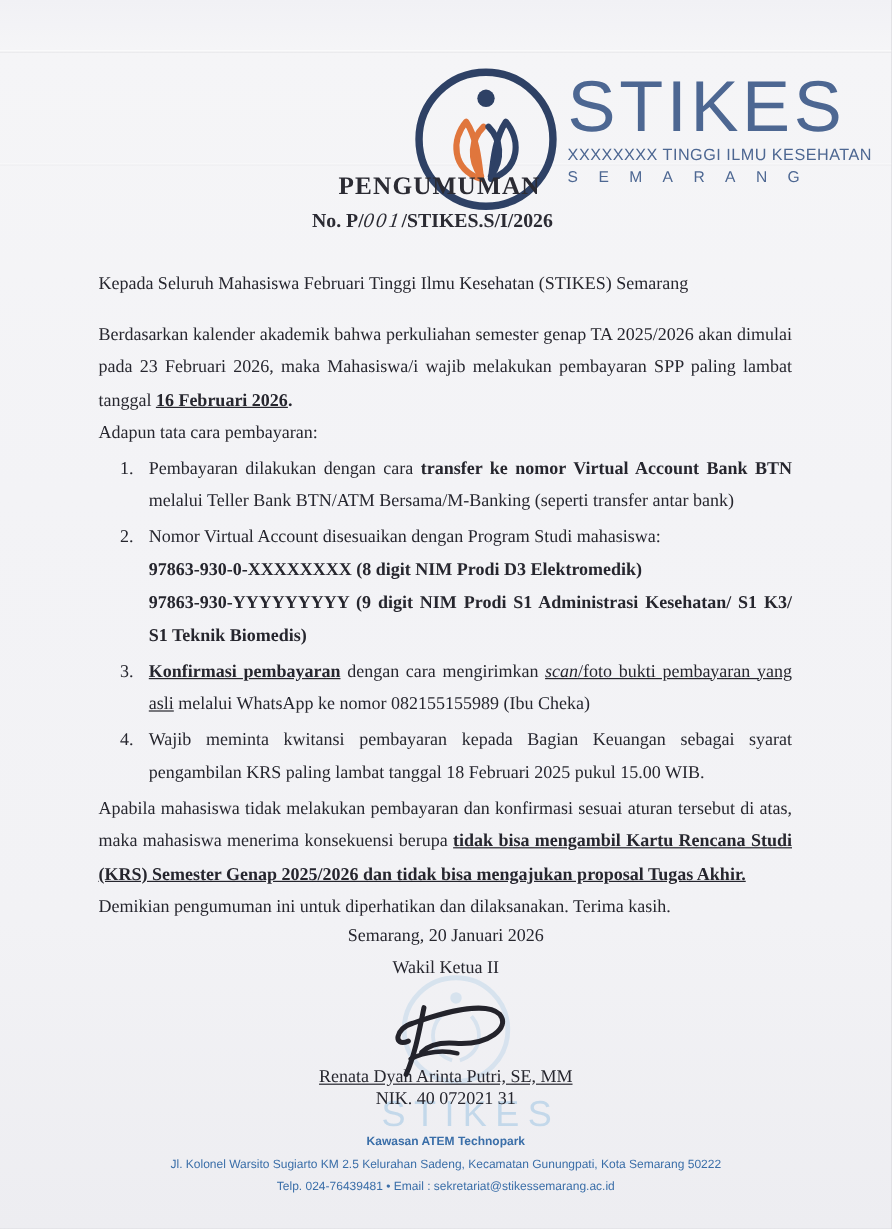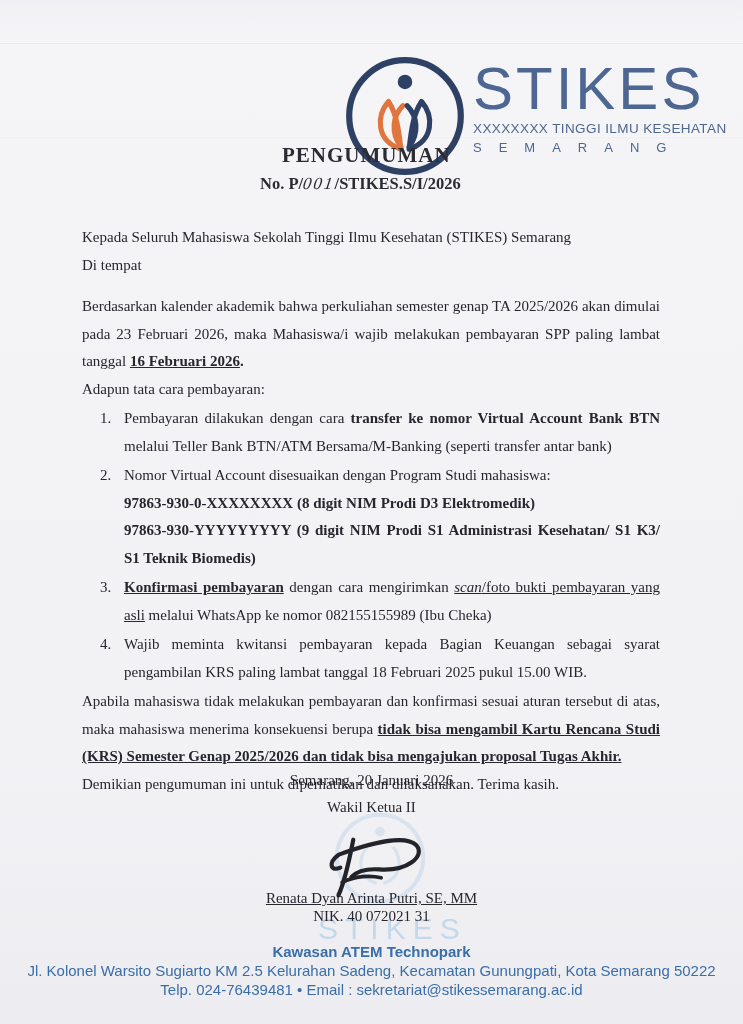--- a/index.html
+++ b/index.html
@@ -49,21 +49,21 @@
   .sig-area{position:relative;height:58px;}
   .wm-emblem{position:absolute;left:332px;top:-18px;width:96px;height:96px;opacity:.55;}
   .wm-text{position:absolute;left:318px;top:84px;width:180px;font-family:"Liberation Sans",sans-serif;
     font-size:30px;letter-spacing:7px;color:#c3d8ea;z-index:0;text-align:left;}
   .scrawl{position:absolute;left:318px;top:-4px;width:130px;height:76px;z-index:2;}
   .sig-name{position:relative;z-index:1;text-decoration:underline;margin-top:4px;}
   .sig-nik{position:relative;z-index:1;margin-top:1px;}
 
   
   .footer{position:absolute;left:0;top:942px;width:743px;text-align:center;
-    font-family:"Liberation Sans",sans-serif;color:#3a6ea8;font-size:15px;line-height:19px;}
+    font-family:"Liberation Sans",sans-serif;color:#3a6ea8;font-size:10px;line-height:19px;}
   .footer .f1{font-weight:bold;}
 </style>
 </head>
 <body>
 
 <div class="page">
   <div class="crease c1"></div>
   <div class="crease c2"></div>
 
   <div class="logo-row">
@@ -79,22 +79,21 @@
       <div class="acronym">STIKES</div>
       <div class="subtitle">XXXXXXXX TINGGI ILMU KESEHATAN</div>
       <div class="city">SEMARANG</div>
     </div>
   </div>
 
   <div class="doc-title">PENGUMUMAN</div>
   <div class="doc-number"><span>No. P/</span><span class="hand">001</span><span>/STIKES.S/I/2026</span></div>
 
   <div class="body">
-    <p class="para">Kepada Seluruh Mahasiswa Sekolah Tinggi Ilmu Kesehatan (STIKES) Semarang</p>
-    <p class="para">Di tempat</p>
+    <p class="para">Kepada Seluruh Mahasiswa Februari Tinggi Ilmu Kesehatan (STIKES) Semarang</p>
     <div class="gap"></div>
     <p class="para"><span>Berdasarkan kalender akademik bahwa perkuliahan semester genap TA 2025/2026 akan dimulai pada 23 Februari 2026, maka Mahasiswa/i wajib melakukan pembayaran SPP paling lambat tanggal </span><span class="bu">16 Februari 2026</span><span class="b">.</span></p>
     <p class="para">Adapun tata cara pembayaran:</p>
 
     <div class="list">
       <div class="li">
         <span class="num">1.</span>
         <div class="li-content"><span>Pembayaran dilakukan dengan cara </span><span class="b">transfer ke nomor Virtual Account Bank BTN</span><span> melalui Teller Bank BTN/ATM Bersama/M-Banking (seperti transfer antar bank)</span></div>
       </div>
       <div class="li">

